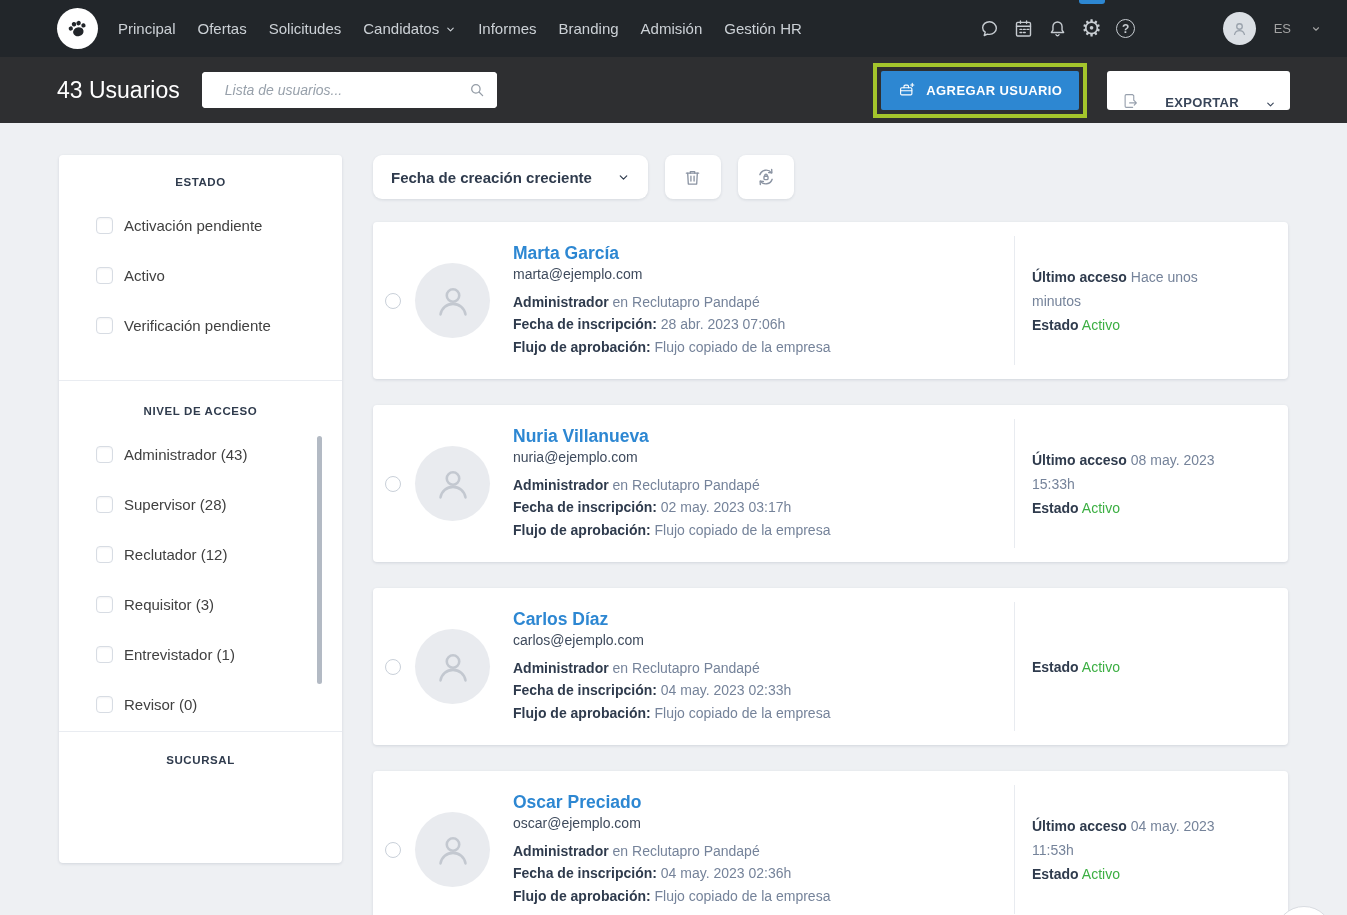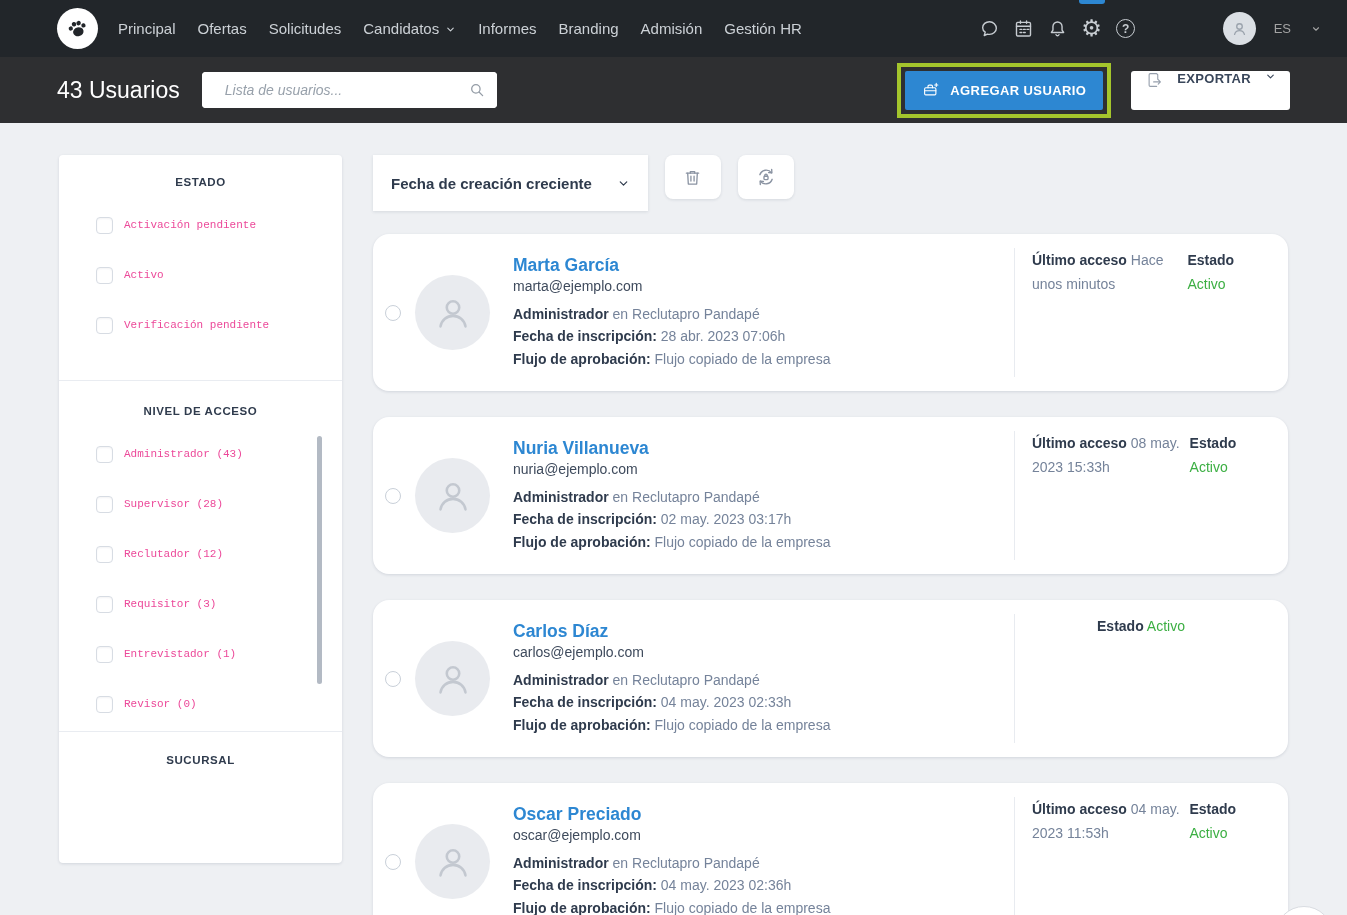--- a/index.html
+++ b/index.html
@@ -37,67 +37,67 @@
           font-family:"Liberation Sans","DejaVu Sans",sans-serif;
           font-size:14px; font-style:italic; color:#4a5462; padding:0 38px 0 23px; }
   .search-box input::placeholder { color:#98a1ab; font-style:italic; }
   .search-ic { position:absolute; right:11px; color:#949ca6; }
   .header-actions { margin-left:auto; display:flex; align-items:center; gap:20px; }
   .highlight-wrap { border:4px solid #a4c52c; padding:4px; }
   .btn-add { background:#2d87d2; color:#fff; height:39px; padding:0 17px; border:none; border-radius:2px;
           display:flex; align-items:center; gap:10px; font-size:13px; font-weight:700; letter-spacing:.4px;
           font-family:inherit; cursor:pointer; white-space:nowrap; }
   .btn-export { background:#fff; color:#39465a; height:39px; padding:0 14px; border:none; border-radius:3px;
-          display:flex; align-items:flex-start; gap:14px; font-size:13px; font-weight:700; letter-spacing:.3px;
+          display:flex; align-items:flex-end; gap:26px; font-size:13px; font-weight:700; letter-spacing:.3px;
           font-family:inherit; cursor:pointer; white-space:nowrap; }
   .btn-export .doc-ic { color:#97a0ad; }
 
   
   .main { display:flex; padding:32px 59px 0 59px; gap:31px; align-items:flex-start; }
   .sidebar { width:283px; background:#fff; border-radius:4px; box-shadow:0 1px 3px rgba(44,58,82,.14); flex-shrink:0; }
   .sb-section { position:relative; }
   .sb-section.estado { height:225px; padding-top:21px; }
   .sb-section.nivel { height:350px; padding-top:24px; }
   .sb-section.sucursal { height:131px; padding-top:22px; }
   .sb-title { text-align:center; font-size:11.5px; font-weight:700; letter-spacing:.6px; color:#2f3b4d; }
   .sb-list { margin-top:12px; }
   .sb-section.nivel .sb-list { height:284px; overflow:hidden; }
   .sb-section.sucursal .sb-list { margin-top:14px; }
   .check-row { height:50px; display:flex; align-items:center; gap:11px; padding-left:37px; cursor:pointer; }
   .checkbox { width:17px; height:17px; background:#fff; border:1px solid #d7dce3; border-radius:4px;
           box-shadow:inset 0 1px 2px rgba(44,58,82,.06); flex-shrink:0; }
-  .check-label { font-size:11px; color:#ec4899; white-space:nowrap;font-family:Liberation Mono, monospace; }
+  .check-label { font-size:15px; color:#404040; white-space:nowrap; }
   .sb-divider { border:none; border-top:1px solid #e9ecf1; }
   .sb-scrollbar { position:absolute; right:20px; top:55px; width:5px; height:248px; background:#b3bac4; border-radius:3px; cursor:pointer; }
 
   
   .content { flex:1; }
   .toolbar { display:flex; gap:17px; margin-bottom:23px; }
-  .sort-select { height:56px; background:#fff; border-radius:0; padding:0 18px;
+  .sort-select { height:44px; background:#fff; border-radius:9px; padding:0 18px;
           display:flex; align-items:center; gap:25px; font-size:15px; font-weight:600; color:#2f3b4d;
           box-shadow:0 1px 3px rgba(44,58,82,.12); cursor:pointer; white-space:nowrap; }
   .tool-btn { width:56px; height:44px; background:#fff; border-radius:8px; border:none;
           display:flex; align-items:center; justify-content:center; color:#8a93a2;
           box-shadow:0 1px 3px rgba(44,58,82,.12); cursor:pointer; }
 
-  .user-card { background:#fff; border-radius:16px; box-shadow:0 1px 3px rgba(44,58,82,.14);
+  .user-card { background:#fff; border-radius:4px; box-shadow:0 1px 3px rgba(44,58,82,.14);
           height:157px; margin-bottom:26px; display:flex; }
   .card-left { flex:1; display:flex; align-items:center; padding-left:12px; min-width:0; }
   .radio { width:16px; height:16px; border:1px solid #c9d0d9; border-radius:50%; background:#fff; flex-shrink:0; cursor:pointer; }
   .avatar-big { width:75px; height:75px; border-radius:50%; background:#e9ebef; color:#c3c8d0;
           display:flex; align-items:center; justify-content:center; margin-left:14px; flex-shrink:0; }
   .user-info { margin-left:23px; }
   .user-name { font-size:17.5px; font-weight:700; color:#2d87d2; text-decoration:none; cursor:pointer; display:inline-block; }
   .user-email { font-size:14px; color:#3e4a5c; margin-top:2px; }
   .user-details { margin-top:9px; }
   .detail-line { font-size:14px; line-height:22.5px; }
   .detail-line b { color:#2f3b4d; }
   .detail-line span { color:#75839a; }
   .card-right { width:274px; border-left:1px solid #e8ebf0; margin:14px 0; padding:0 38px 0 17px;
-          display:flex; justify-content:center; flex-shrink:0; }
+          display:flex; flex-direction:column; justify-content:center; flex-shrink:0; }
   .access-line, .status-line { font-size:14px; line-height:24px; }
   .access-line b, .status-line b { color:#2f3b4d; }
   .access-line span { color:#75839a; }
   .status-line .status-active { color:#3caf43; }
 
   .fab-peek { position:absolute; right:14px; bottom:-49px; width:58px; height:58px; border-radius:50%;
           background:#fff; border:1px solid #d9dce1; cursor:pointer; }
 </style>
 </head>
 <body>

